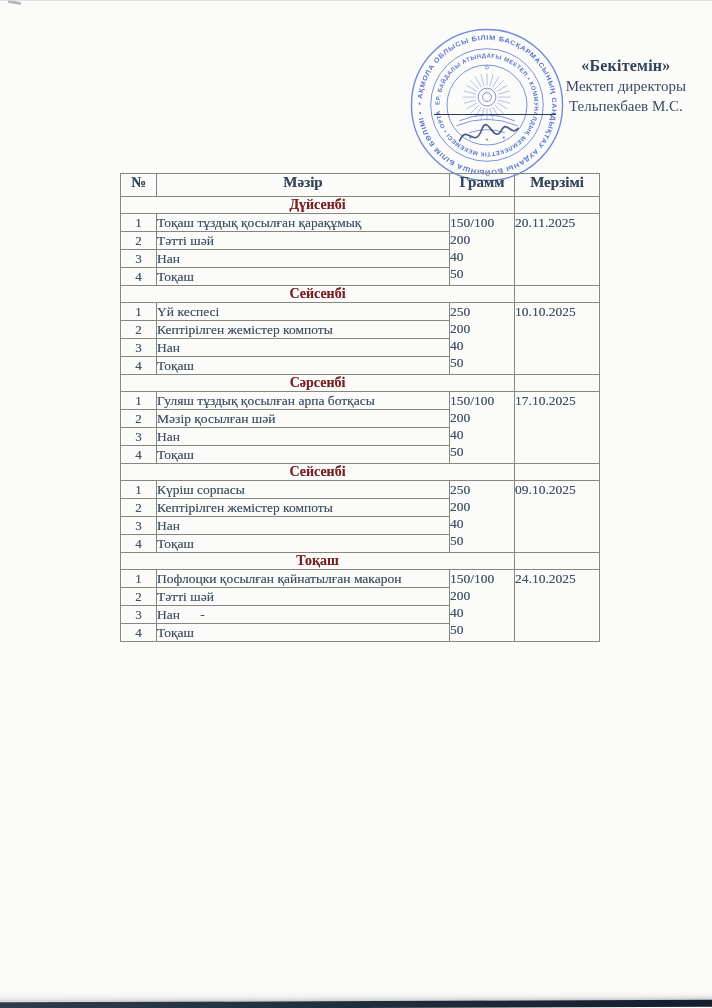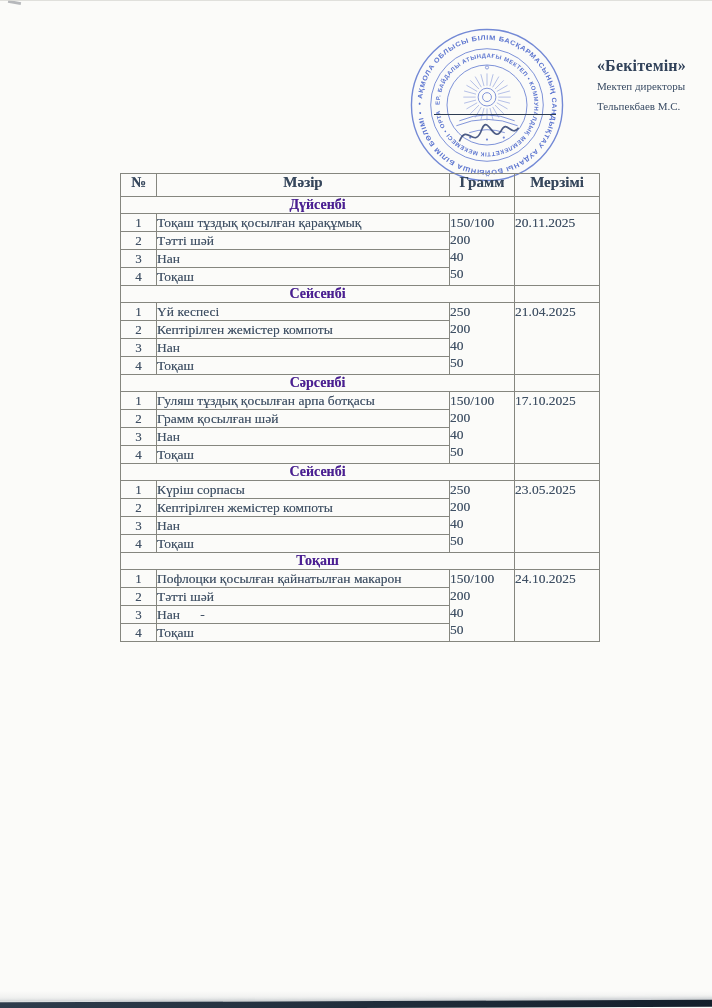--- a/index.html
+++ b/index.html
@@ -34,25 +34,25 @@
     position:absolute;left:0;right:0;bottom:7px;height:10px;
     background:linear-gradient(to bottom,rgba(0,0,0,0),rgba(90,100,110,.10));
   }
 
   
   .approval-block{position:absolute;top:0;left:0;width:712px;height:190px;}
   .stamp{position:absolute;left:408px;top:26px;width:158px;height:158px;}
   .stamp svg{display:block;}
   .approval-text{
     position:absolute;top:56px;right:26px;
-    text-align:left;color:var(--ink-dark,#31425a);
+    text-align:center;color:var(--ink-dark,#31425a);
     line-height:20px;white-space:nowrap;z-index:2;
   }
   .approval-title{font-weight:bold;font-size:16px;letter-spacing:.2px;}
-  .approval-role,.approval-name{font-size:11px;color:#3a4c64;}
+  .approval-role,.approval-name{font-size:15px;color:#3a4c64;}
   .signature-line{
     position:absolute;left:434px;top:114px;width:122px;height:0;
     border-top:1.6px solid #2d3c51;z-index:3;
   }
 
   
   table.menu{
     position:absolute;left:120px;top:173px;
     width:480px;border-collapse:collapse;
     color:var(--ink,#3f5064);
@@ -63,21 +63,21 @@
     border:1px solid var(--border,#85867f);
     padding:0;vertical-align:top;
   }
   table.menu{border:1.5px solid #6f7069;}
   th.h{
     height:22px;font-size:15px;font-weight:bold;
     text-align:center;vertical-align:middle;color:#36475c;
   }
   td.day{
     height:16px;font-weight:bold;font-size:14px;
-    text-align:center;vertical-align:middle;color:#4c1d95;
+    text-align:center;vertical-align:middle;color:#7f1d1d;
   }
   td.num{width:36px;height:16px;text-align:center;line-height:17px;font-size:13px;}
   td.dish{width:294px;padding-left:10px;line-height:17px;white-space:nowrap;}
   td.grams{width:65px;padding:1px 0 0 9px;line-height:17px;}
   td.grams div{height:17px;}
   td.date{width:85px;padding:1px 0 0 10px;line-height:17px;}
   td.spacer{width:85px;}
 
   .stamp text{font-family:"Liberation Sans","DejaVu Sans",sans-serif;font-weight:bold;}
 </style>
@@ -207,21 +207,21 @@
         </tr>
         <tr>
           <td class="num">1</td>
           <td class="dish">Үй кеспесі</td>
           <td class="grams" rowspan="4">
             <div>250</div>
             <div>200</div>
             <div>40</div>
             <div>50</div>
           </td>
-          <td class="date" rowspan="4">21.04.2025</td>
+          <td class="date" rowspan="4">10.10.2025</td>
         </tr>
         <tr>
           <td class="num">2</td>
           <td class="dish">Кептірілген жемістер компоты</td>
         </tr>
         <tr>
           <td class="num">3</td>
           <td class="dish">Нан</td>
         </tr>
         <tr>
@@ -238,21 +238,21 @@
           <td class="grams" rowspan="4">
             <div>150/100</div>
             <div>200</div>
             <div>40</div>
             <div>50</div>
           </td>
           <td class="date" rowspan="4">17.10.2025</td>
         </tr>
         <tr>
           <td class="num">2</td>
-          <td class="dish">Грамм қосылған шәй</td>
+          <td class="dish">Мәзір қосылған шәй</td>
         </tr>
         <tr>
           <td class="num">3</td>
           <td class="dish">Нан</td>
         </tr>
         <tr>
           <td class="num">4</td>
           <td class="dish">Тоқаш</td>
         </tr>
         <tr>
@@ -261,21 +261,21 @@
         </tr>
         <tr>
           <td class="num">1</td>
           <td class="dish">Күріш сорпасы</td>
           <td class="grams" rowspan="4">
             <div>250</div>
             <div>200</div>
             <div>40</div>
             <div>50</div>
           </td>
-          <td class="date" rowspan="4">23.05.2025</td>
+          <td class="date" rowspan="4">09.10.2025</td>
         </tr>
         <tr>
           <td class="num">2</td>
           <td class="dish">Кептірілген жемістер компоты</td>
         </tr>
         <tr>
           <td class="num">3</td>
           <td class="dish">Нан</td>
         </tr>
         <tr>

